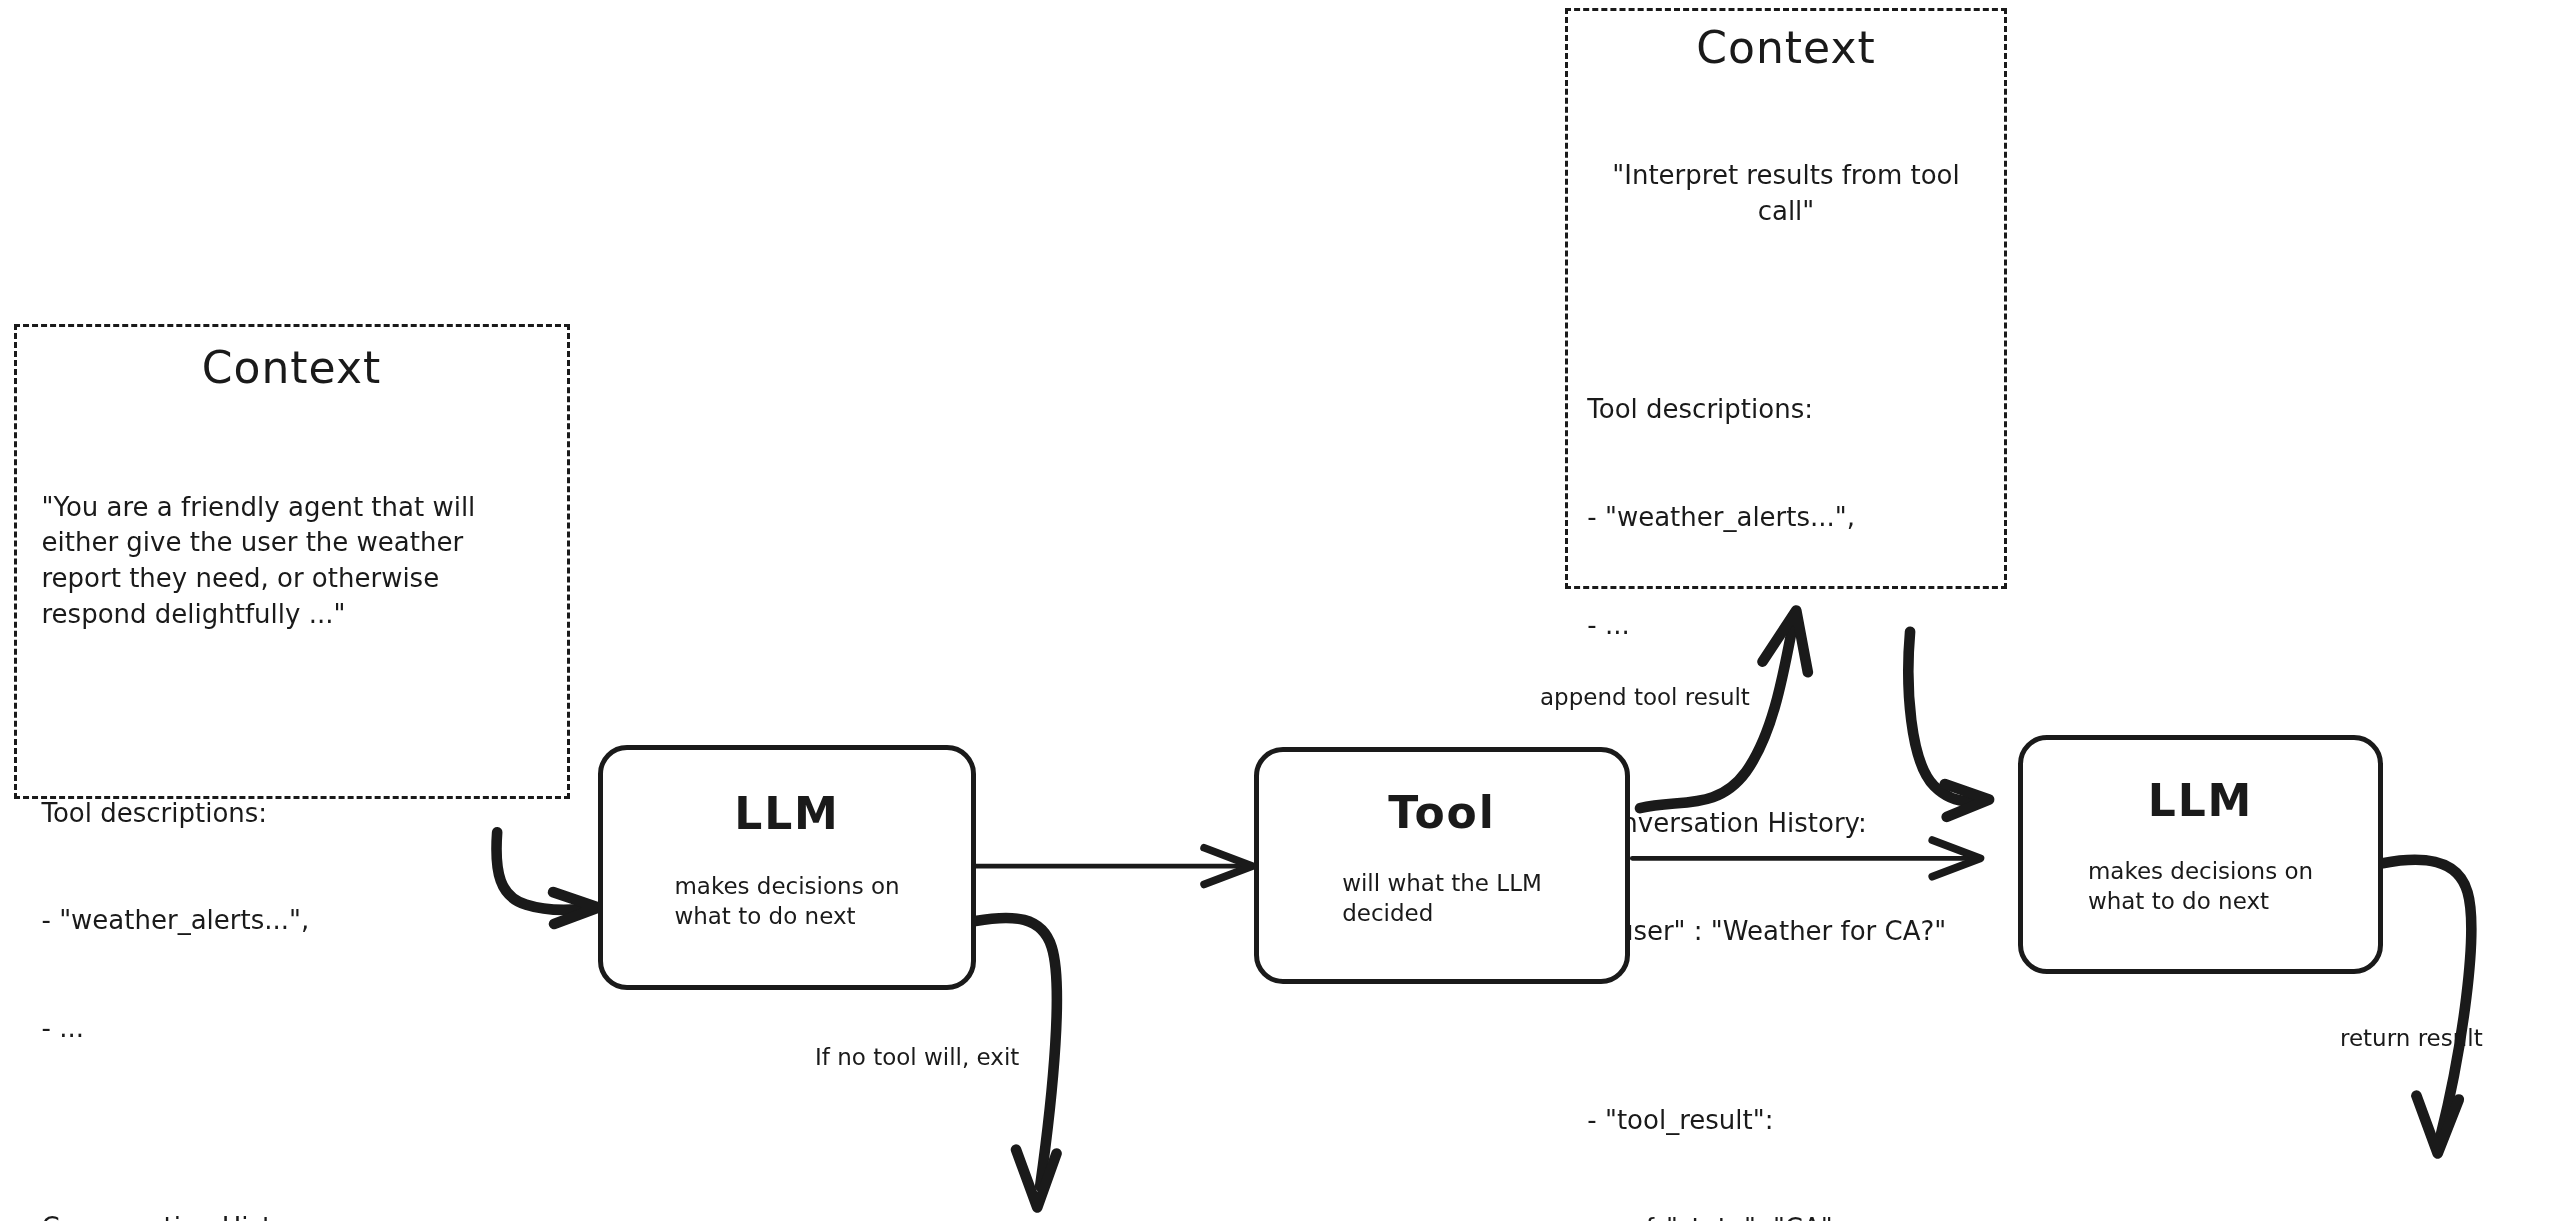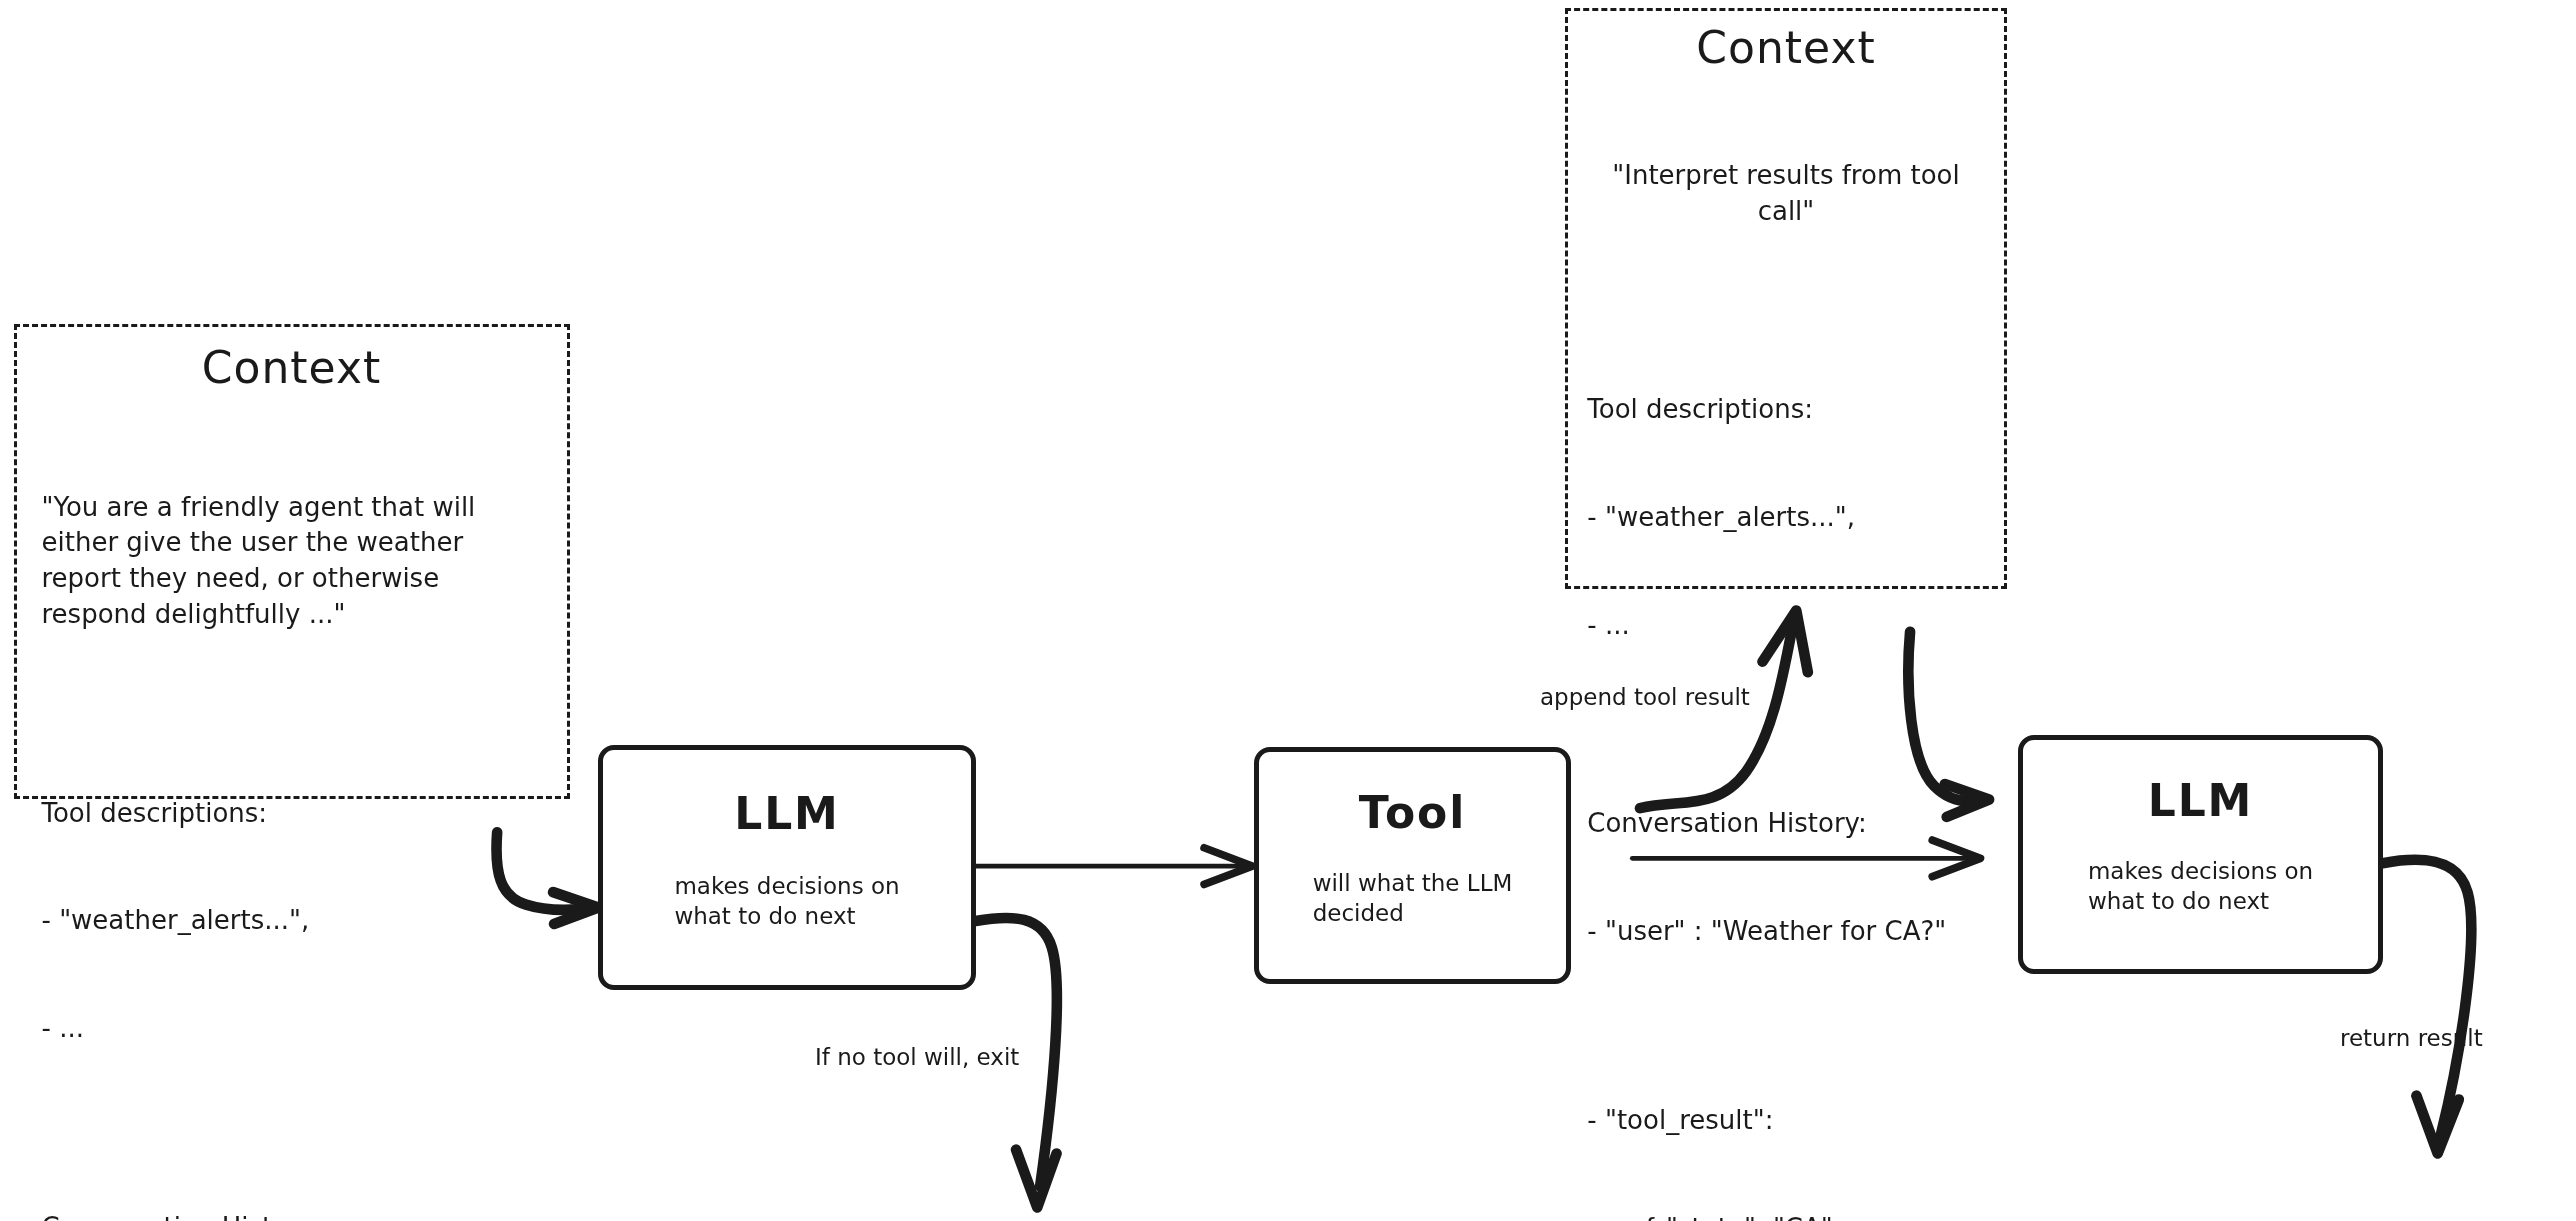--- a/index.html
+++ b/index.html
@@ -40,21 +40,21 @@
   .context-para {
     margin: 0;
     white-space: pre-wrap;
   }
   .spacer-line { height: 19.3px; }
 
   
   .node-box {
     position: absolute;
     border: 5.8px solid #1a1a1a;
-    border-radius: 16px;
+    border-radius: 29px;
     background: #ffffff;
     box-sizing: border-box;
     display: flex;
     flex-direction: column;
     align-items: center;
   }
   .node-title {
     font-size: 44px;
     font-weight: 600;
     letter-spacing: 1.9px;
@@ -174,21 +174,21 @@
       
     </div>
   </div>
 
   <div class="node-box" style="left:598px; top:745px; width:378px; height:245px; padding-top:42px;">
     <div class="node-title">LLM</div>
     <div class="node-sub" style="margin-top:35px;">makes decisions on
 what to do next</div>
   </div>
 
-  <div class="node-box" style="left:1254px; top:747px; width:317px; height:237px; padding-top:39px;">
+  <div class="node-box" style="left:1254px; top:747px; width:376px; height:237px; padding-top:39px;">
     <div class="node-title">Tool</div>
     <div class="node-sub" style="margin-top:33px;">will what the LLM
 decided</div>
   </div>
 
   <div class="node-box" style="left:2018px; top:735px; width:365px; height:239px; padding-top:39px;">
     <div class="node-title">LLM</div>
     <div class="node-sub" style="margin-top:33px;">makes decisions on
 what to do next</div>
   </div>

